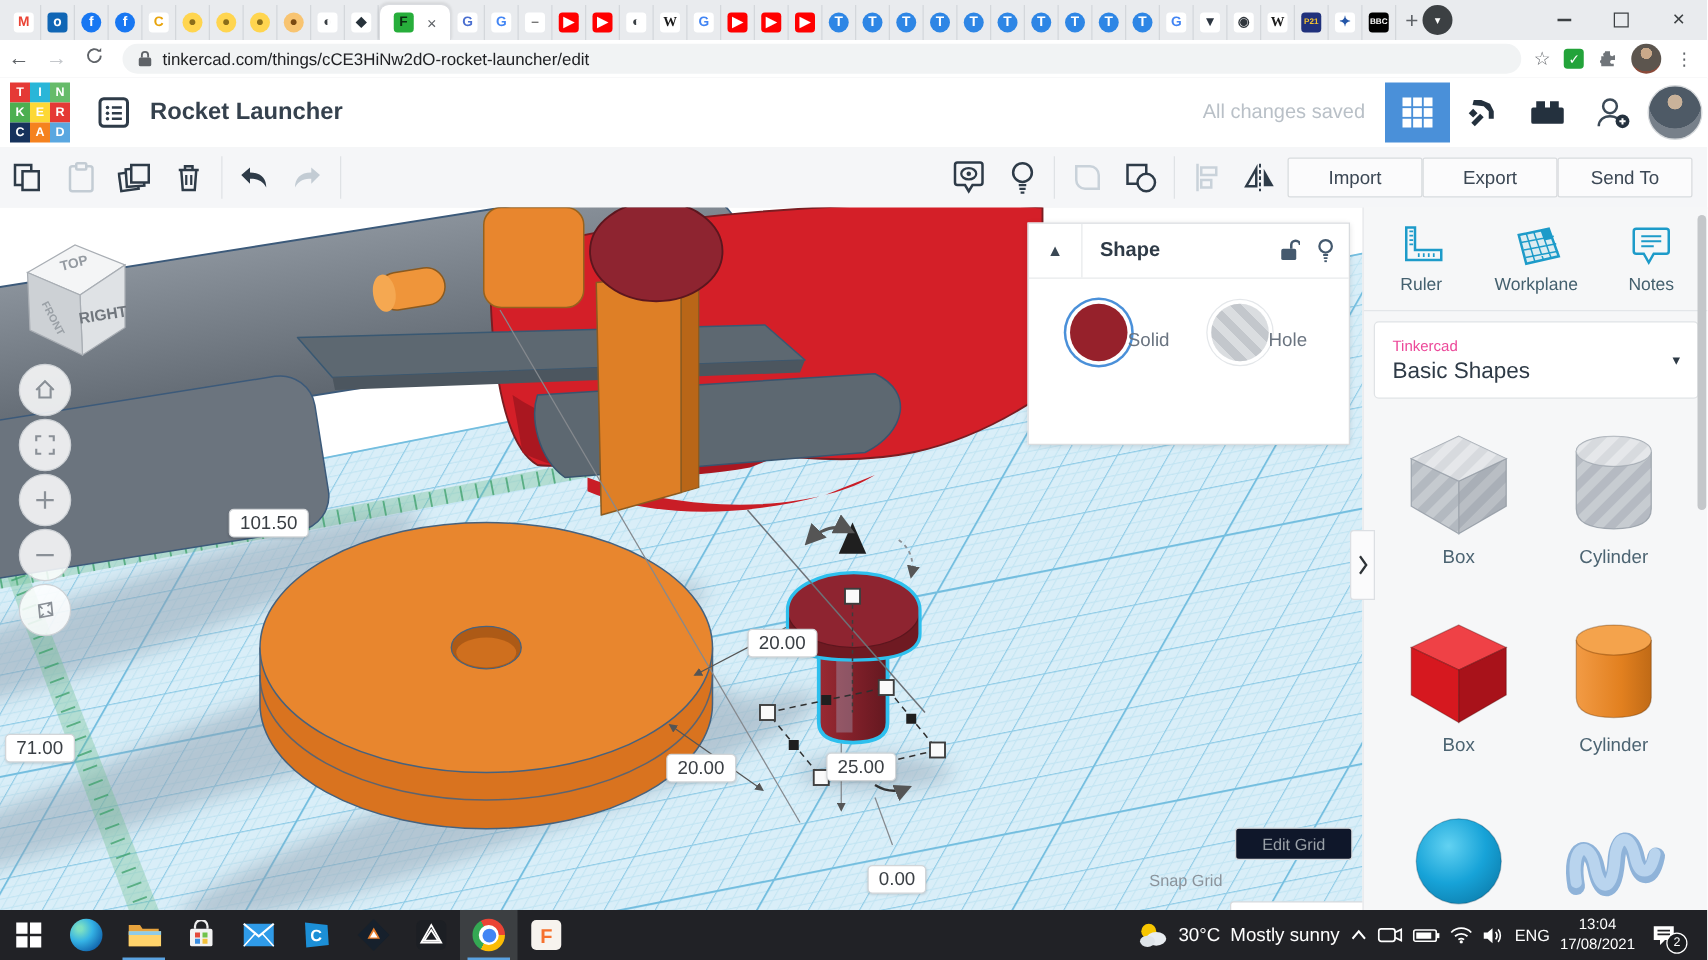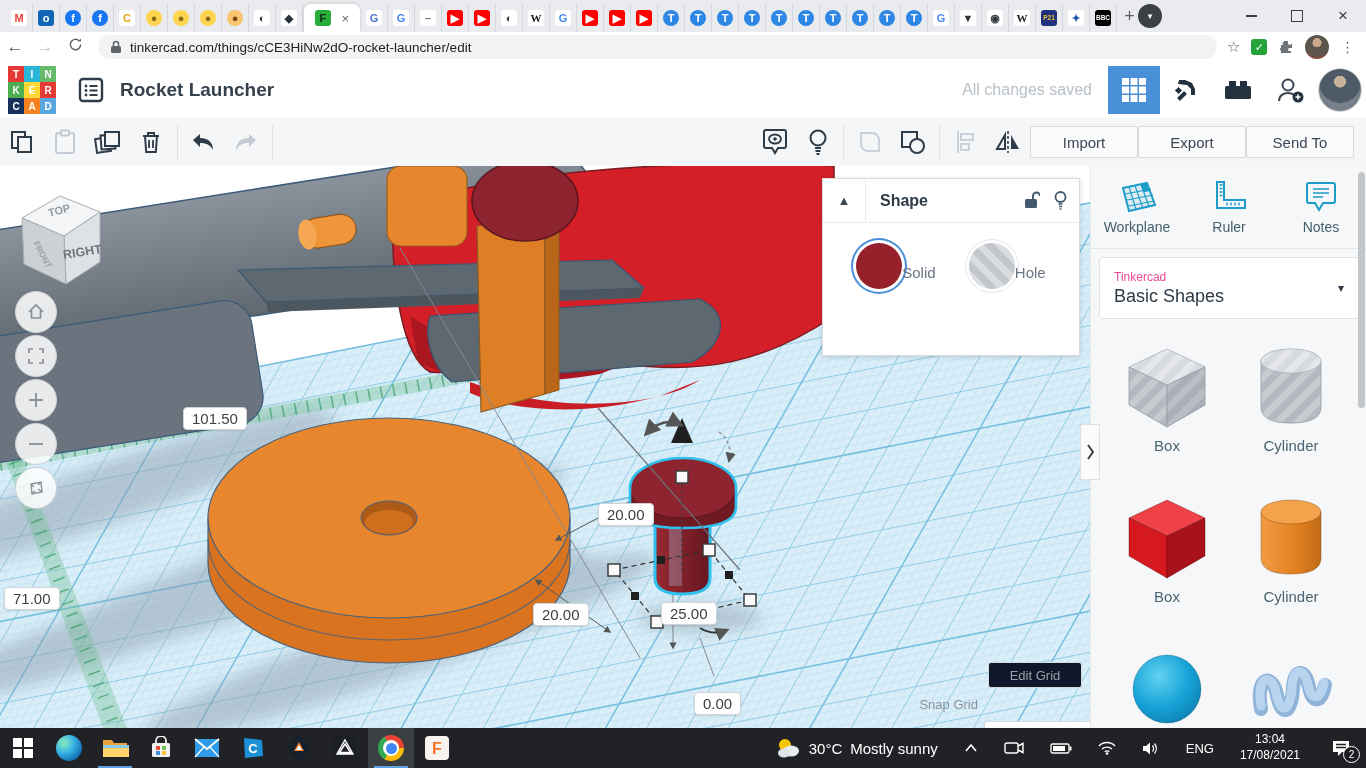--- a/index.html
+++ b/index.html
@@ -137,21 +137,21 @@
     display:flex;align-items:center;color:#fff;}
   .tb-slot{width:46px;height:40px;display:flex;align-items:center;justify-content:center;position:relative;}
   .tb-slot.open::after{content:"";position:absolute;left:6px;right:6px;bottom:0;height:2px;background:#5aa2e0;}
   .tb-slot.focus{background:#3c3f42;}
   .chrome-ico{width:26px;height:26px;border-radius:50%;position:relative;
     background:conic-gradient(from -30deg,#ea4335 0 120deg,#fbbc05 0 240deg,#34a853 0 360deg);}
   .chrome-ico::before{content:"";position:absolute;left:5px;top:5px;width:16px;height:16px;border-radius:50%;background:#fff;}
   .chrome-ico::after{content:"";position:absolute;left:7.5px;top:7.5px;width:11px;height:11px;border-radius:50%;background:#4285f4;}
   .edge-ico{width:26px;height:26px;border-radius:50%;
     background:radial-gradient(circle at 30% 30%,#7de0c3 8%,#35b3e5 40%,#0c59a4 85%);}
-  .tray{margin-left:auto;display:flex;align-items:center;gap:26px;padding-right:10px;}
+  .tray{margin-left:auto;display:flex;align-items:center;gap:8px;padding-right:20px;}
   .weather{display:flex;align-items:center;gap:8px;font-size:15px;}
   .tray .txt{font-size:15px;}
   .lang{font-size:13px;}
   .clock{text-align:center;font-size:12px;line-height:1.3;}
   .notif{position:relative;width:30px;height:30px;display:flex;align-items:center;justify-content:center;}
   .badge{position:absolute;right:-4px;bottom:0;width:15px;height:15px;border-radius:50%;background:#1b1d20;
     border:1.5px solid #fff;color:#fff;font-size:10px;display:flex;align-items:center;justify-content:center;}
 </style>
 </head>
 <body>
@@ -786,33 +786,33 @@
         <div class="swatch">
           <div class="sw-circle hole"></div>
           <div class="sw-label">Hole</div>
         </div>
       </div>
     </div>
 
     <aside class="sidebar">
       <div class="sb-tools">
         <div class="sb-tool">
+          <svg width="36" height="34" viewBox="0 0 36 34">
+            <path d="M6 2 L13 2 L13 20 L34 20 L34 28 L6 28 Z" fill="none" stroke="#1d9bc9" stroke-width="2"></path>
+            <path d="M8.5 5h3M8.5 8.5h3M8.5 12h3M8.5 15.5h3M16 22.5v3M20 22.5v3M24 22.5v3M28 22.5v3" stroke="#1d9bc9" stroke-width="1.4"></path>
+          </svg>
+          <span class="lbl">Ruler</span>
+        </div>
+        <div class="sb-tool">
           <svg width="40" height="34" viewBox="0 0 40 34">
             <polygon points="6,8 30,3 38,25 12,31" fill="rgba(29,155,201,0.12)" stroke="#1d9bc9" stroke-width="2"></polygon>
             <path d="M12,6.8 L19,29.5 M18,5.6 L25.8,28 M24,4.4 L32,26.7 M8,14 L34,9 M10,20 L36,15 M11.5,26 L37.5,21" stroke="#1d9bc9" stroke-width="1.2"></path>
             <polygon points="24,4.4 30,3 33,11 26.5,12.3" fill="#1d9bc9"></polygon>
           </svg>
           <span class="lbl">Workplane</span>
-        </div>
-        <div class="sb-tool">
-          <svg width="36" height="34" viewBox="0 0 36 34">
-            <path d="M6 2 L13 2 L13 20 L34 20 L34 28 L6 28 Z" fill="none" stroke="#1d9bc9" stroke-width="2"></path>
-            <path d="M8.5 5h3M8.5 8.5h3M8.5 12h3M8.5 15.5h3M16 22.5v3M20 22.5v3M24 22.5v3M28 22.5v3" stroke="#1d9bc9" stroke-width="1.4"></path>
-          </svg>
-          <span class="lbl">Ruler</span>
         </div>
         <div class="sb-tool">
           <svg width="34" height="34" viewBox="0 0 34 34">
             <path d="M5 3h24a2 2 0 0 1 2 2v16a2 2 0 0 1-2 2h-10l-4 7-4-7H5a2 2 0 0 1-2-2V5a2 2 0 0 1 2-2z" fill="none" stroke="#1d9bc9" stroke-width="2"></path>
             <path d="M9 9h16M9 13h16M9 17h10" stroke="#1d9bc9" stroke-width="1.6"></path>
           </svg>
           <span class="lbl">Notes</span>
         </div>
       </div>
 

